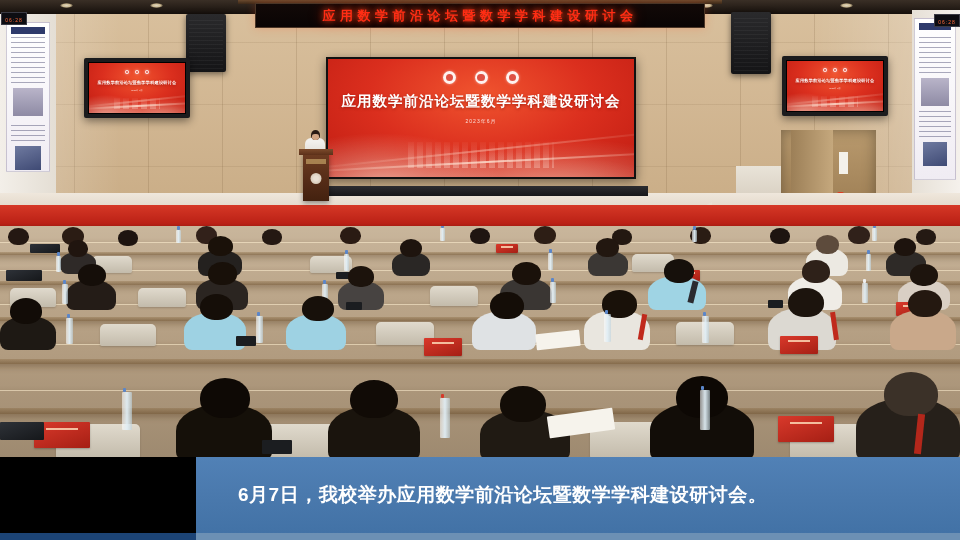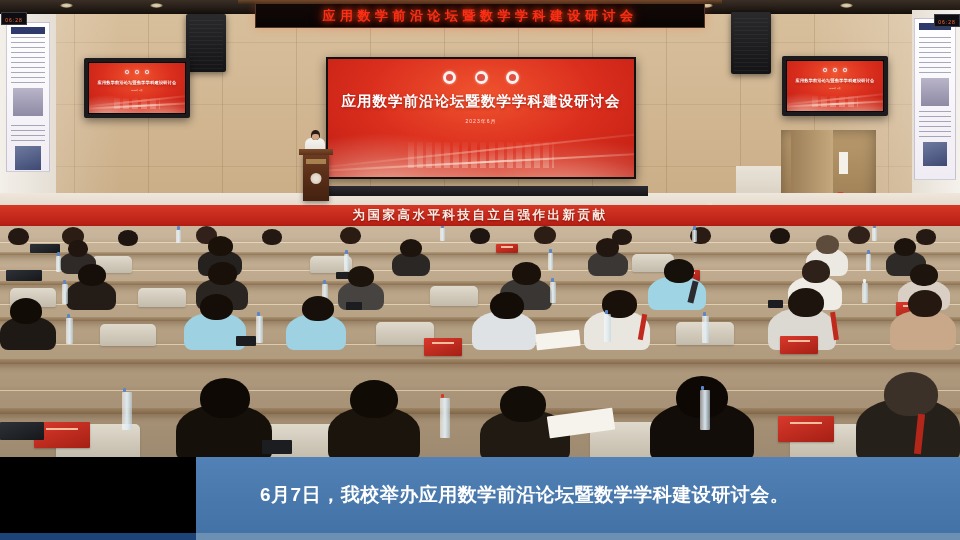--- a/index.html
+++ b/index.html
@@ -373,21 +373,21 @@
     position:absolute; left:0; top:0; width:196px; height:76px;
     background:linear-gradient(180deg,#1d4f8f 0%,#174584 40%,#123a72 100%);
     display:flex; align-items:center; justify-content:center;
   }
   .caption-tag-text {
     color:#ffffff; font-size:34px; font-weight:700; letter-spacing:2px;
   }
   .caption-body {
     position:absolute; left:196px; top:0; width:764px; height:76px;
     background:linear-gradient(180deg,#5181b6 0%,#4a79ad 50%,#4272a6 100%);
-    display:flex; align-items:center;padding-left:22px;
+    display:flex; align-items:center;
   }
   .caption-text {
     color:#ffffff; font-size:19px; font-weight:700;
     margin-left:42px; letter-spacing:.5px;
   }
   .caption-foot-left {
     position:absolute; left:0; top:76px; width:196px; height:7px;
     background:#1c4476;
   }
   .caption-foot-right {
@@ -508,21 +508,20 @@
         </div>
         <div class="screen-title">应用数学前沿论坛暨数学学科建设研讨会</div>
         <div class="screen-date">2023年6月</div>
       </div>
     </div>
 
     <div class="stage-floor"></div>
     <div class="stage-step"></div>
     <div class="stair-rail"></div>
     <div class="stage-front-band"></div>
-    <div class="stage-band-text">为国家高水平科技自立自强作出新贡献</div>
 
     <div class="presenter-body"></div>
     <div class="presenter-head"></div>
     <div class="presenter-face"></div>
     <div class="podium">
       <div class="podium-top"></div>
       <div class="podium-strip"></div>
       <div class="podium-emblem"></div>
     </div>
 

